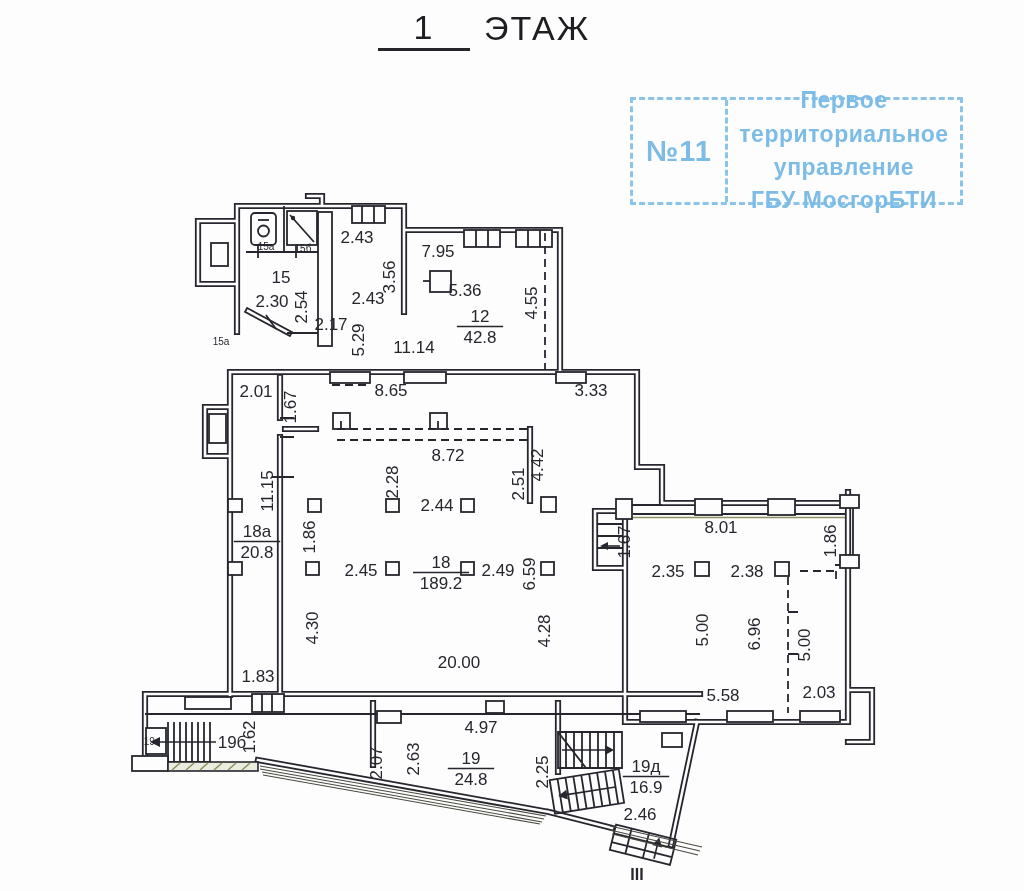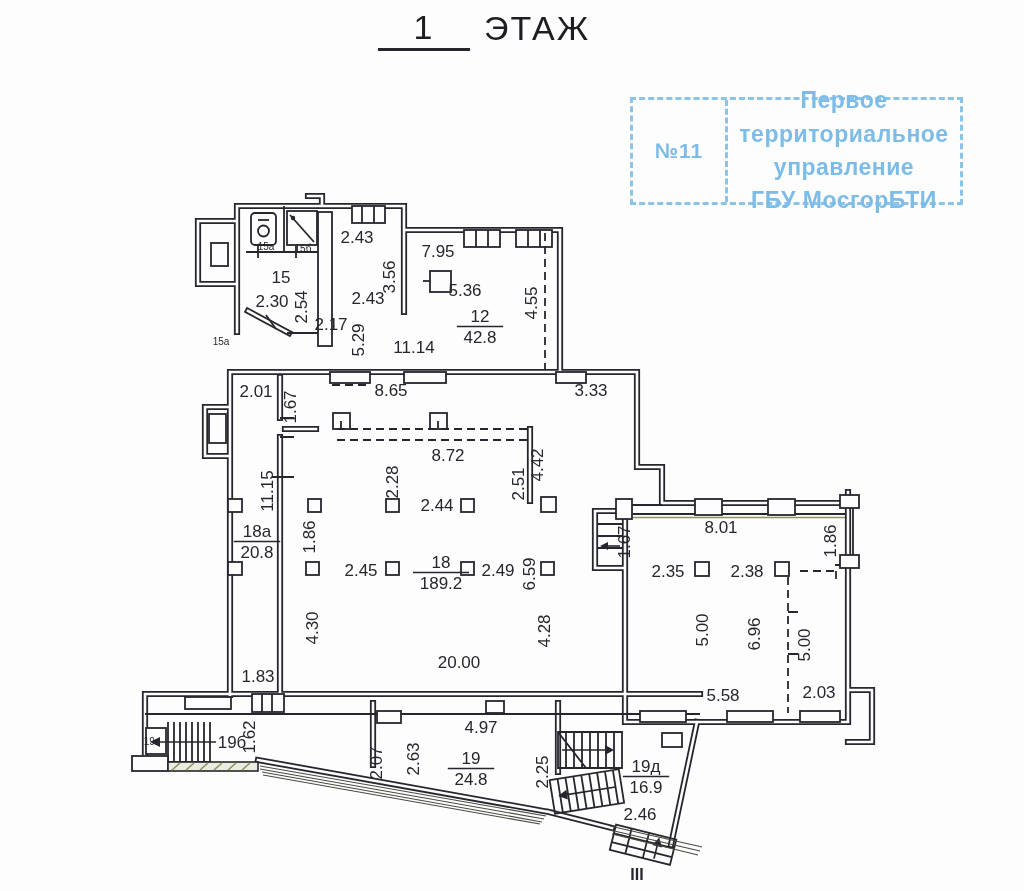--- a/index.html
+++ b/index.html
@@ -6,21 +6,21 @@
   .page{position:relative;width:1024px;height:891px;background:#fdfdfd;
         font-family:"Liberation Sans",sans-serif;overflow:hidden;}
   .title{position:absolute;left:378px;top:8px;display:flex;align-items:flex-start;
          font-size:34px;font-weight:500;letter-spacing:2px;color:#1d1d22;}
   .title .num{display:inline-block;width:92px;text-align:center;
               border-bottom:3px solid #25252b;padding-bottom:1px;}
   .title .word{margin-left:14px;padding-top:1px;text-align:center;}
   .stamp{position:absolute;left:630px;top:97px;width:333px;height:108px;
          border:3px dashed #8ac4e8;display:flex;box-sizing:border-box;color:#7dbce6;}
   .stamp .cell-num{width:92px;border-right:3px dashed #8ac4e8;display:flex;
-         align-items:center;justify-content:center;font-size:21px;font-weight:700;letter-spacing:1px;}
+         align-items:center;justify-content:center;font-size:29px;font-weight:700;letter-spacing:1px;}
   .stamp .cell-org{flex:1;display:flex;flex-direction:column;align-items:center;justify-content:center;
          font-size:23px;font-weight:700;line-height:1.45;text-align:center;letter-spacing:.5px;}
   svg{position:absolute;left:0;top:0;}
   svg text{font-family:"Liberation Sans",sans-serif;fill:#26262e;text-anchor:middle;}
   .wdark{stroke:#26262e;stroke-width:6.2;fill:none;stroke-linecap:square;}
   .wlight{stroke:#fdfdfd;stroke-width:2.6;fill:none;stroke-linecap:square;}
   .ws{stroke:#26262e;stroke-width:1.8;fill:none;}
   .wbox{stroke:#26262e;stroke-width:1.8;fill:#fdfdfd;}
   .dash{stroke:#26262e;stroke-width:1.8;fill:none;stroke-dasharray:8 5;}
   .olive{stroke:#8f9160;stroke-width:1.6;fill:none;}

